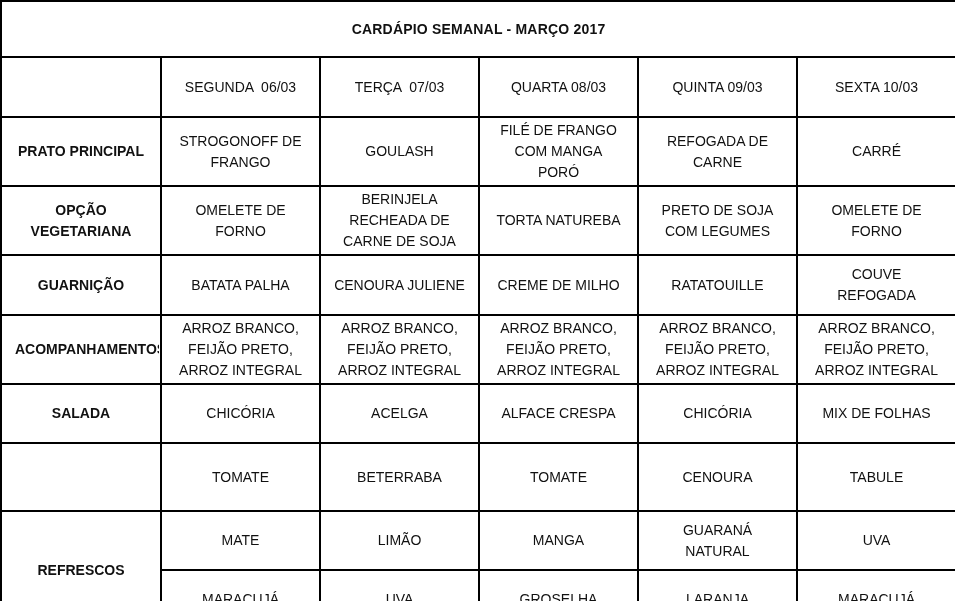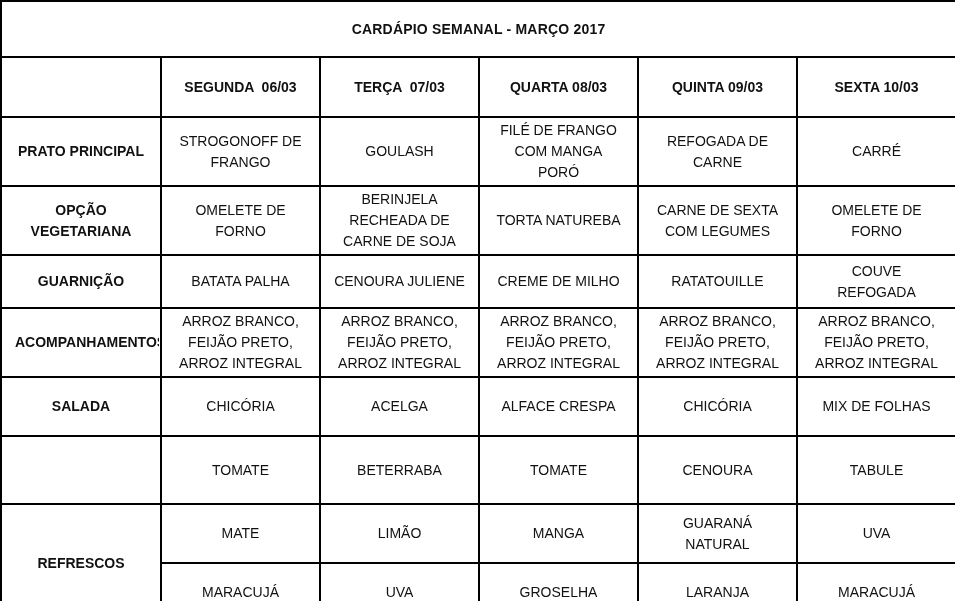--- a/index.html
+++ b/index.html
@@ -24,21 +24,21 @@
     font-size: 14px;
     line-height: 1.5;
     overflow: hidden;
   }
   .title-cell {
     font-weight: bold;
     font-size: 15px;
     letter-spacing: 0.2px;
   }
   .day-header {
-    font-weight: bold;
+    font-weight: normal;
     white-space: pre-wrap;
   }
   .row-label {
     font-weight: bold;
     border-radius: 29px;
   }
   .small-text {
     font-size: 10px;
     line-height: 1.7;
   }
@@ -77,25 +77,25 @@
     <td>FILÉ DE FRANGO COM MANGA PORÓ</td>
     <td>REFOGADA DE CARNE</td>
     <td>CARRÉ</td>
   </tr>
 
   <tr style="height:60px">
     <td class="row-label">OPÇÃO VEGETARIANA</td>
     <td>OMELETE DE FORNO</td>
     <td class="small-text">BERINJELA RECHEADA DE CARNE DE SOJA</td>
     <td>TORTA NATUREBA</td>
-    <td class="small-text">CARNE DE SEXTA COM LEGUMES</td>
+    <td class="small-text">PRETO DE SOJA COM LEGUMES</td>
     <td>OMELETE DE FORNO</td>
   </tr>
 
-  <tr style="height:53px">
+  <tr style="height:60px">
     <td class="row-label">GUARNIÇÃO</td>
     <td>BATATA PALHA</td>
     <td>CENOURA JULIENE</td>
     <td>CREME DE MILHO</td>
     <td>RATATOUILLE</td>
     <td>COUVE REFOGADA</td>
   </tr>
 
   <tr style="height:61px">
     <td class="row-label">ACOMPANHAMENTOS</td>

